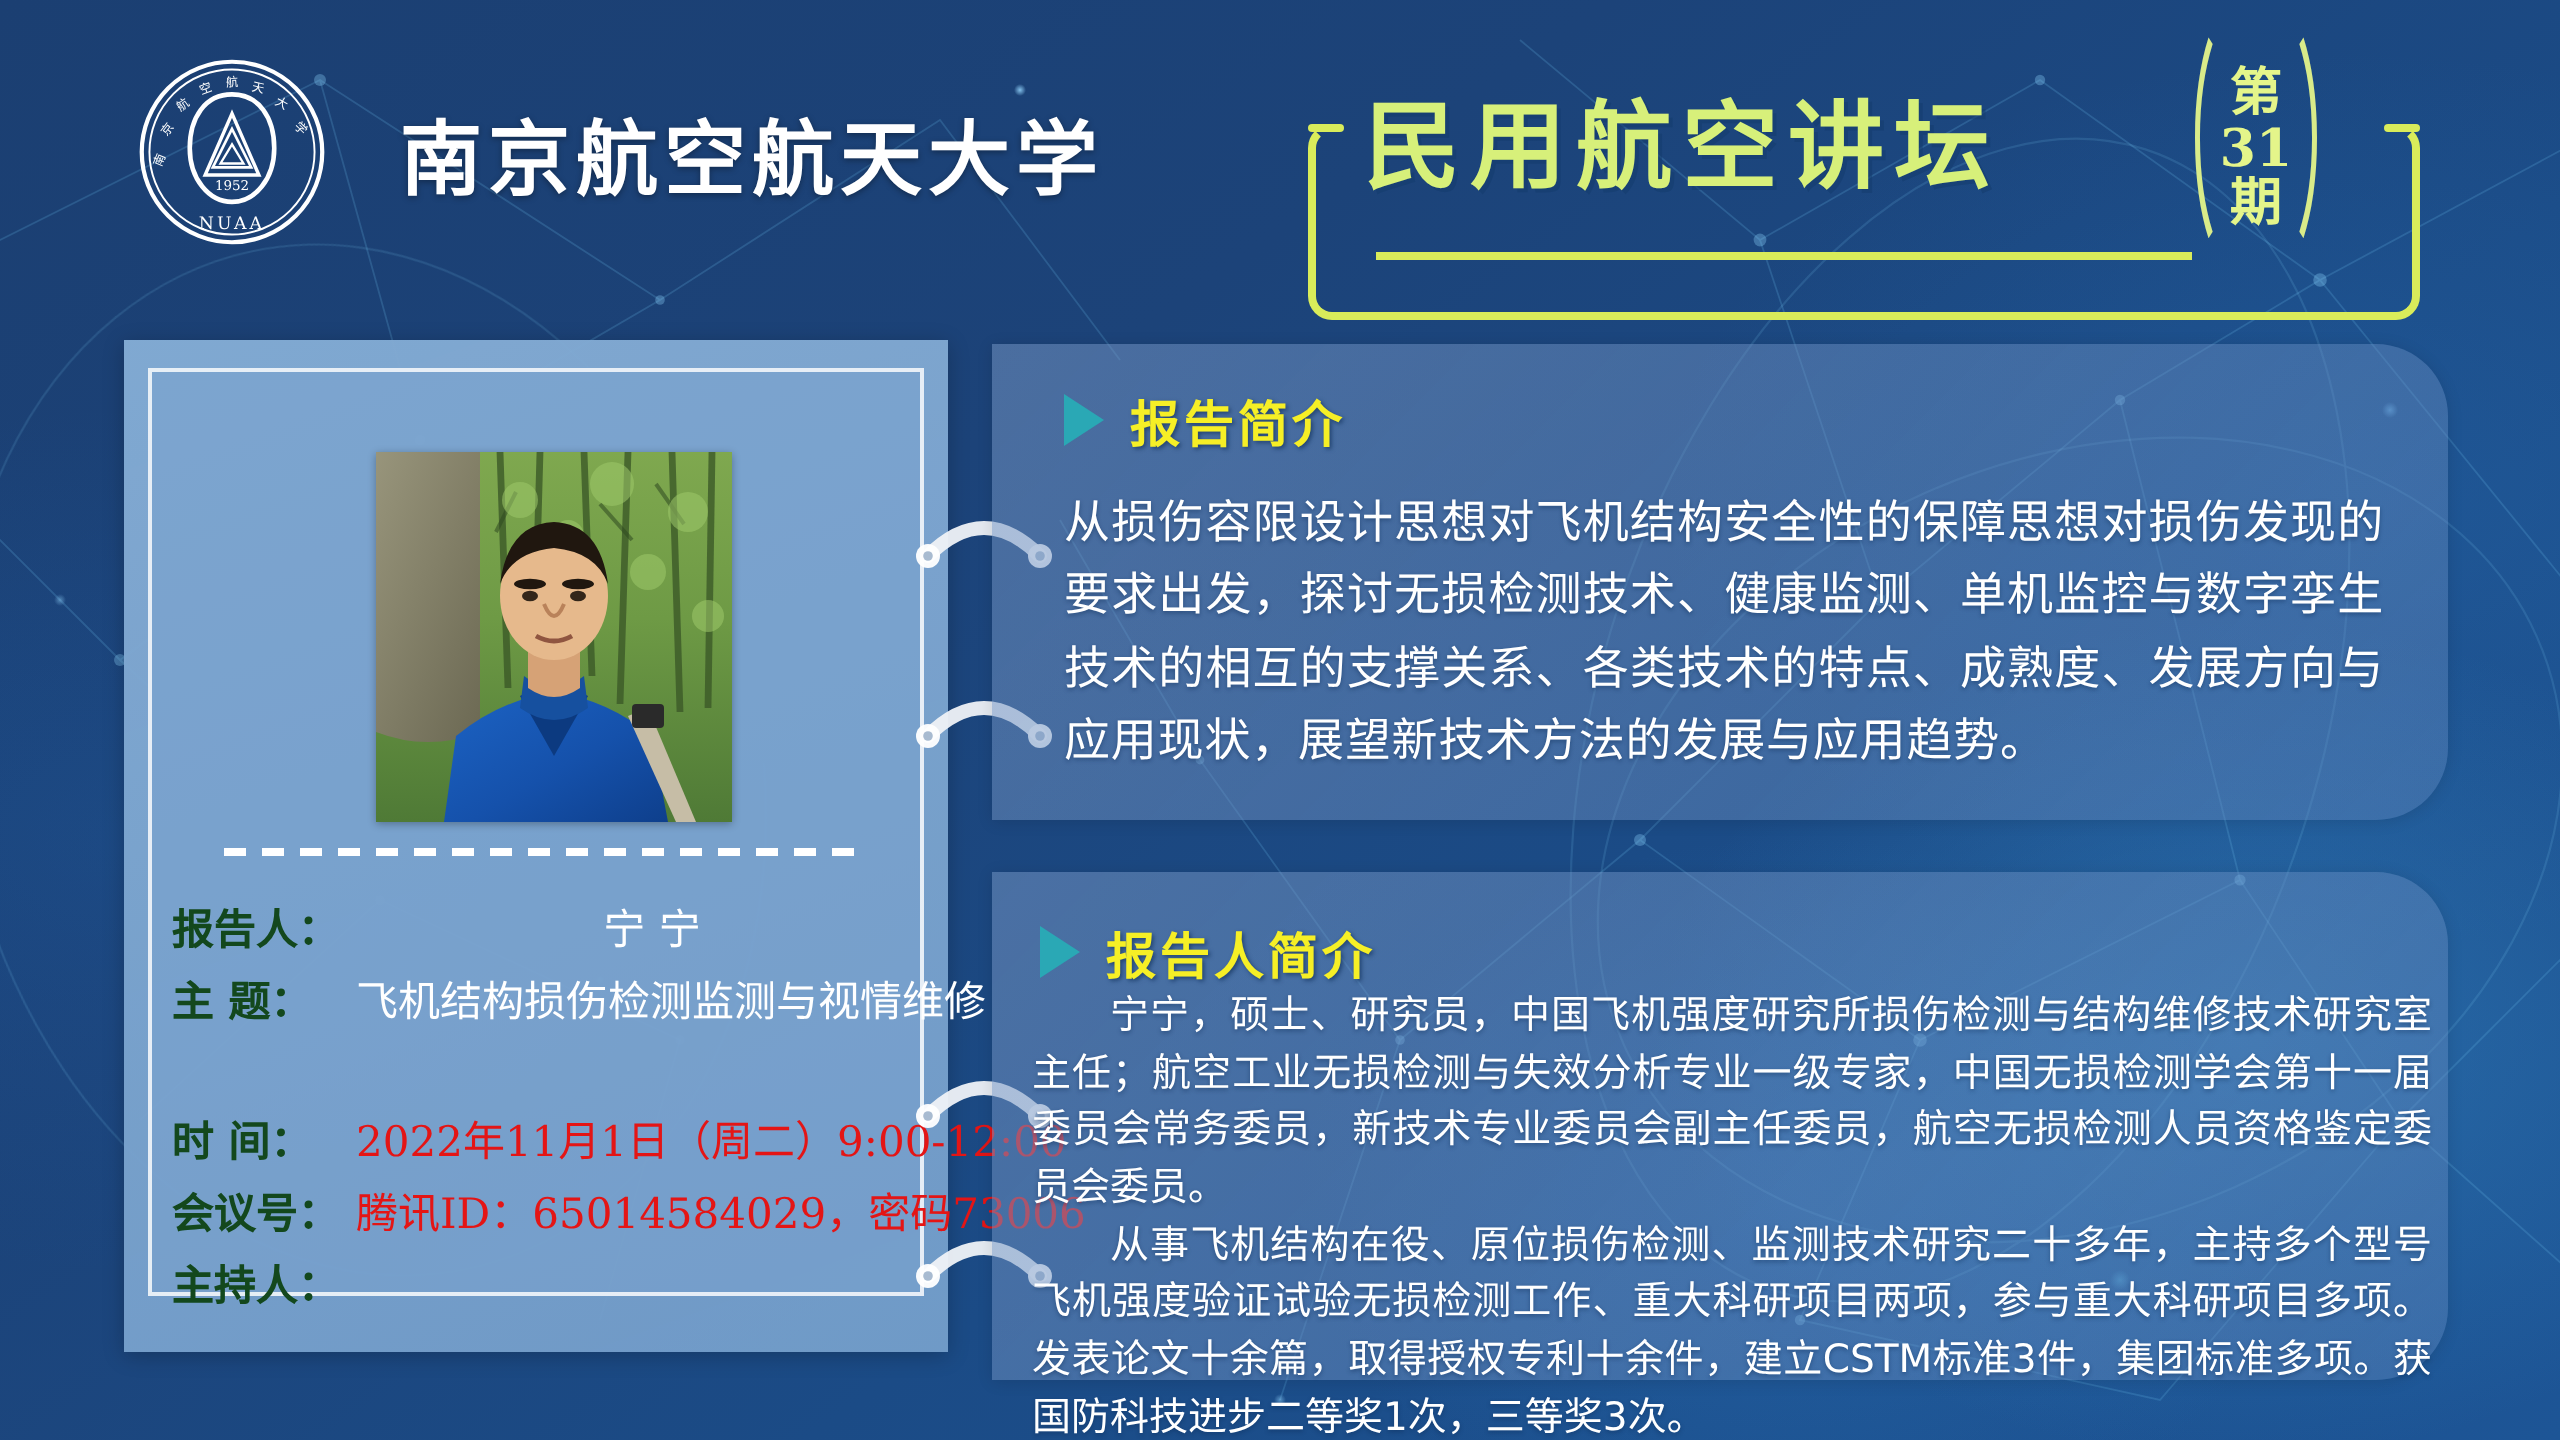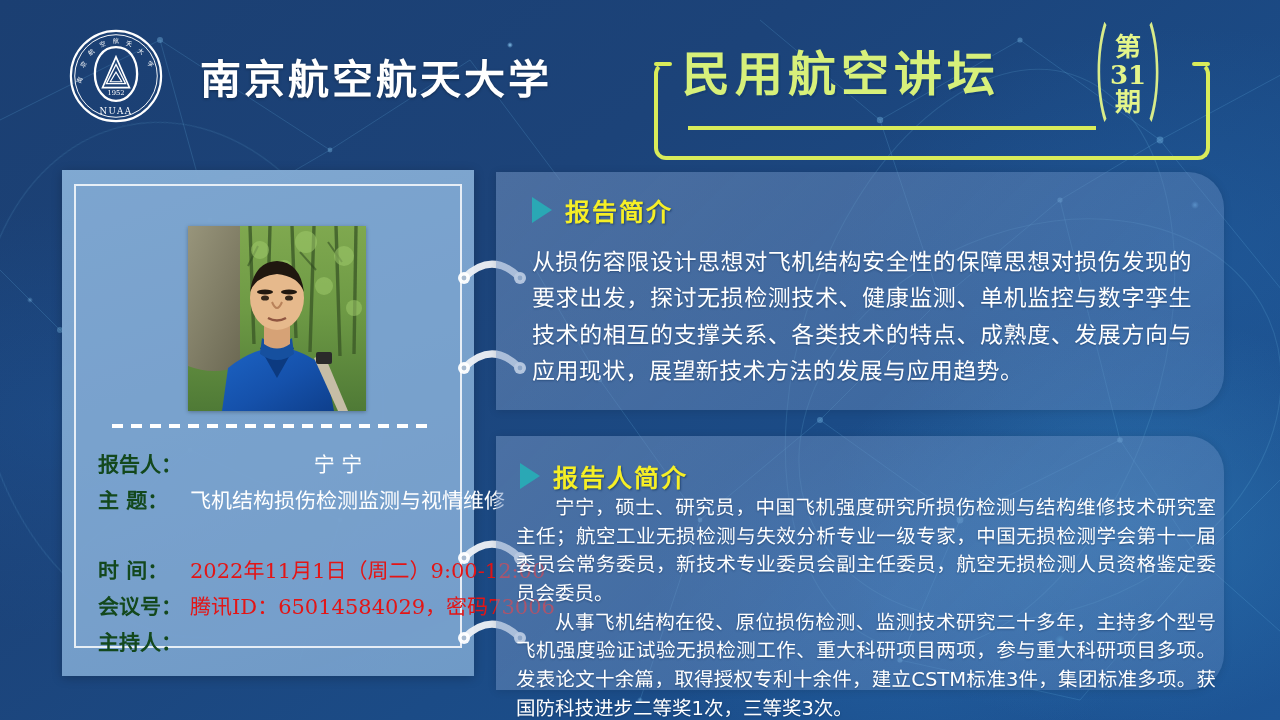--- a/index.html
+++ b/index.html
@@ -170,21 +170,21 @@
     position: absolute;
     left: 36px; top: 238px;
     width: 318px; height: 4px;
     background: repeating-linear-gradient(to right,
       #ffffff 0px, #ffffff 11px,
       rgba(255,255,255,0) 11px, rgba(255,255,255,0) 19px);
   }
 
   .info-rows {
     position: absolute;
-    left: 22px; top: 262px;
+    left: 10px; top: 262px;
     width: 360px;
   }
   .info-row {
     display: flex;
     align-items: baseline;
     margin-bottom: 6px;
     font-size: 21px;
     font-family: "DejaVu Serif", "Liberation Serif", serif;
     white-space: nowrap;
   }

